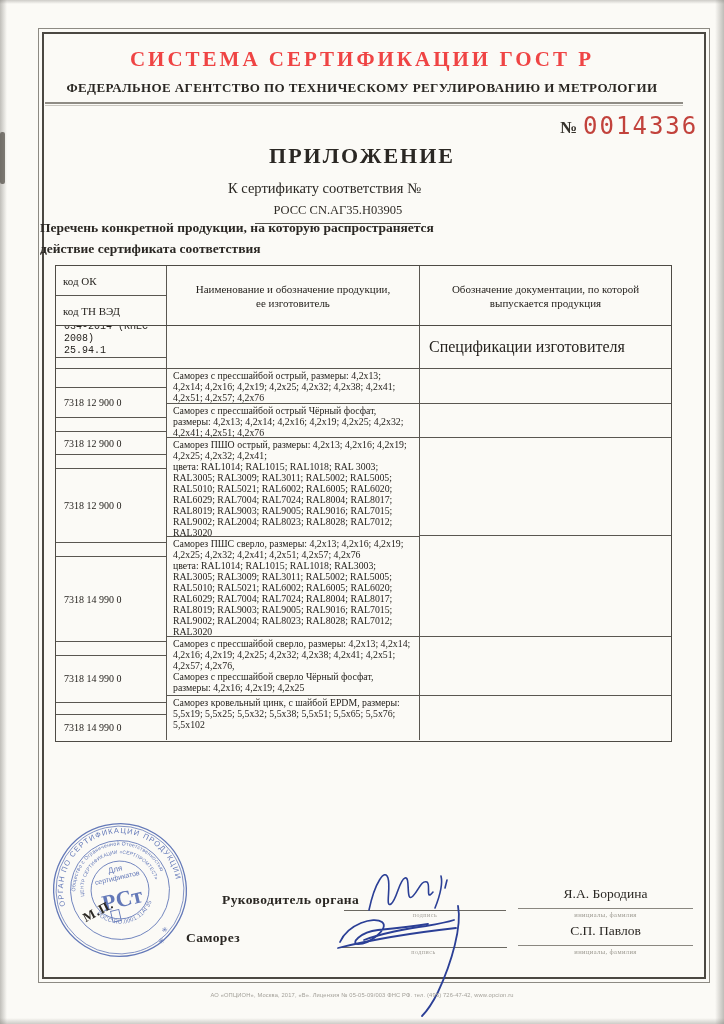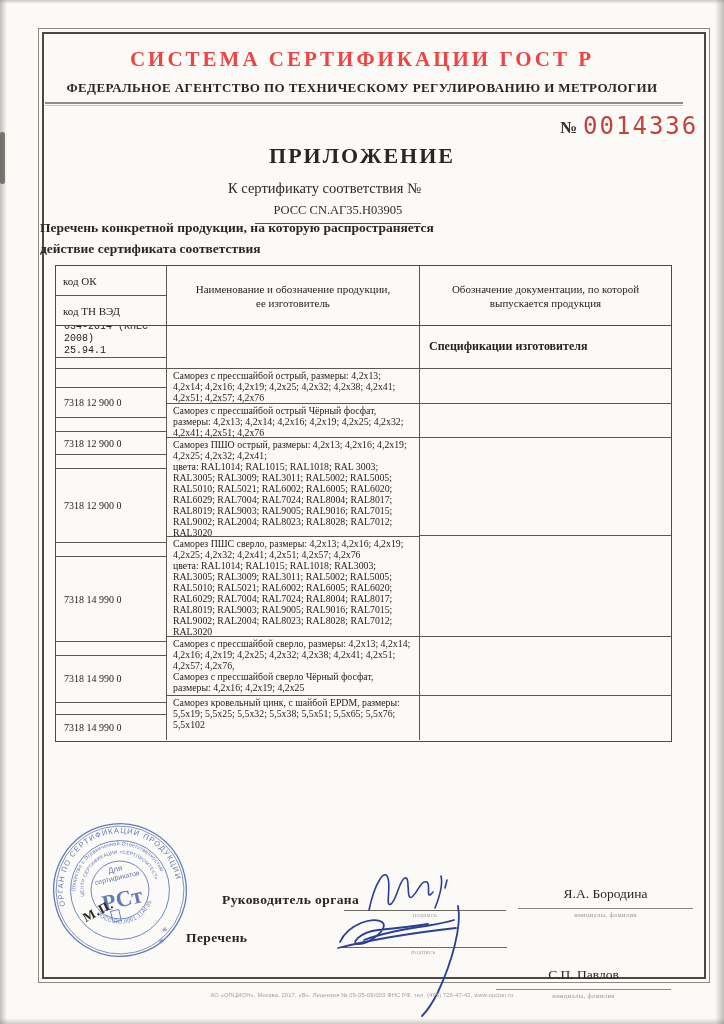--- a/index.html
+++ b/index.html
@@ -56,21 +56,21 @@
   .code-column{width:110px;}
   .product-column{width:253px;border-left:1px solid #5a5751;}
   .doc-column{flex:1;border-left:1px solid #5a5751;}
   .code-cell,.product-cell,.doc-cell{box-sizing:border-box;border-bottom:1px solid #5a5751;overflow:hidden;}
   .code-cell{display:flex;align-items:center;padding:0 3px 0 8px;font-size:10px;}
   .code-cell:first-child{align-items:flex-end;padding-top:1px;font-family:Liberation Mono, monospace;}
   .code-cell:first-child span{white-space:pre-line;line-height:12px;}
   .code-cell:last-child,.product-cell:last-child,.doc-cell:last-child{border-bottom:none;}
   .product-cell{padding:1px 6px 0 6px;font-size:9.8px;line-height:11px;}
   .product-cell span{white-space:pre-line;}
-  .doc-cell{display:flex;align-items:center;padding-left:9px;font-size:12px;font-weight:bold;}
+  .doc-cell{display:flex;align-items:center;padding-left:9px;font-size:16px;}
 
   
   .stamp{position:absolute;left:50px;top:820px;width:140px;height:140px;transform:rotate(-13deg);opacity:.85;}
   .seal-mark{position:absolute;left:82px;top:903px;font-size:13px;font-weight:bold;color:#2b2823;transform:rotate(-28deg);letter-spacing:1px;}
   .role-label{position:absolute;font-size:13.5px;font-weight:bold;color:#2a2723;letter-spacing:.4px;}
   .role-head{left:186px;top:892px;padding-left:36px;}
   .role-expert{left:186px;top:930px;}
 
   .sig-slot{position:absolute;}
   .sig-line{border-bottom:1px solid #6b6861;height:0;}
@@ -239,37 +239,37 @@
       <text x="75" y="93" font-size="24" font-weight="bold" text-anchor="middle" font-family="Liberation Serif, serif">РСт</text>
       <rect x="60" y="95" width="9" height="12" fill="none" stroke="#4a63ae" stroke-width="1"></rect>
       <text x="112" y="130" font-size="8" text-anchor="middle">✳</text>
       <text x="106" y="141" font-size="8" text-anchor="middle">✳</text>
     </g>
   </svg>
 
   <div class="seal-mark">М.П.</div>
 
   <div class="role-label role-head">Руководитель органа</div>
-  <div class="role-label role-expert">Перечень</div>
+  <div class="role-label role-expert">Саморез</div>
 
   <div class="sig-slot" style="left:344px;top:910px;width:162px;">
     <div class="sig-line"></div>
     <div class="sig-caption">подпись</div>
   </div>
   <div class="name-slot" style="left:518px;top:886px;width:175px;">
     <div class="name-text">Я.А. Бородина</div>
     <div class="name-line"></div>
     <div class="name-caption">инициалы, фамилия</div>
   </div>
 
   <div class="sig-slot" style="left:340px;top:947px;width:167px;">
     <div class="sig-line"></div>
     <div class="sig-caption">подпись</div>
   </div>
-  <div class="name-slot" style="left:496px;top:923px;width:175px;margin-top:44px;">
+  <div class="name-slot" style="left:518px;top:923px;width:175px;">
     <div class="name-text">С.П. Павлов</div>
     <div class="name-line"></div>
     <div class="name-caption">инициалы, фамилия</div>
   </div>
 
   <svg class="ink" style="left:355px;top:858px;width:130px;height:60px;" viewBox="0 0 130 60">
     <g fill="none" stroke="#2b3f96" stroke-width="1.6" stroke-linecap="round">
       <path d="M14,52 C20,24 30,10 33,20 C36,30 30,50 36,46 C42,42 44,22 50,20 C56,18 50,46 58,38 C64,32 66,22 72,24 C76,26 70,44 78,34"></path>
       <path d="M86,18 C88,26 84,40 80,50"></path>
       <path d="M92,22 L90,30"></path>

